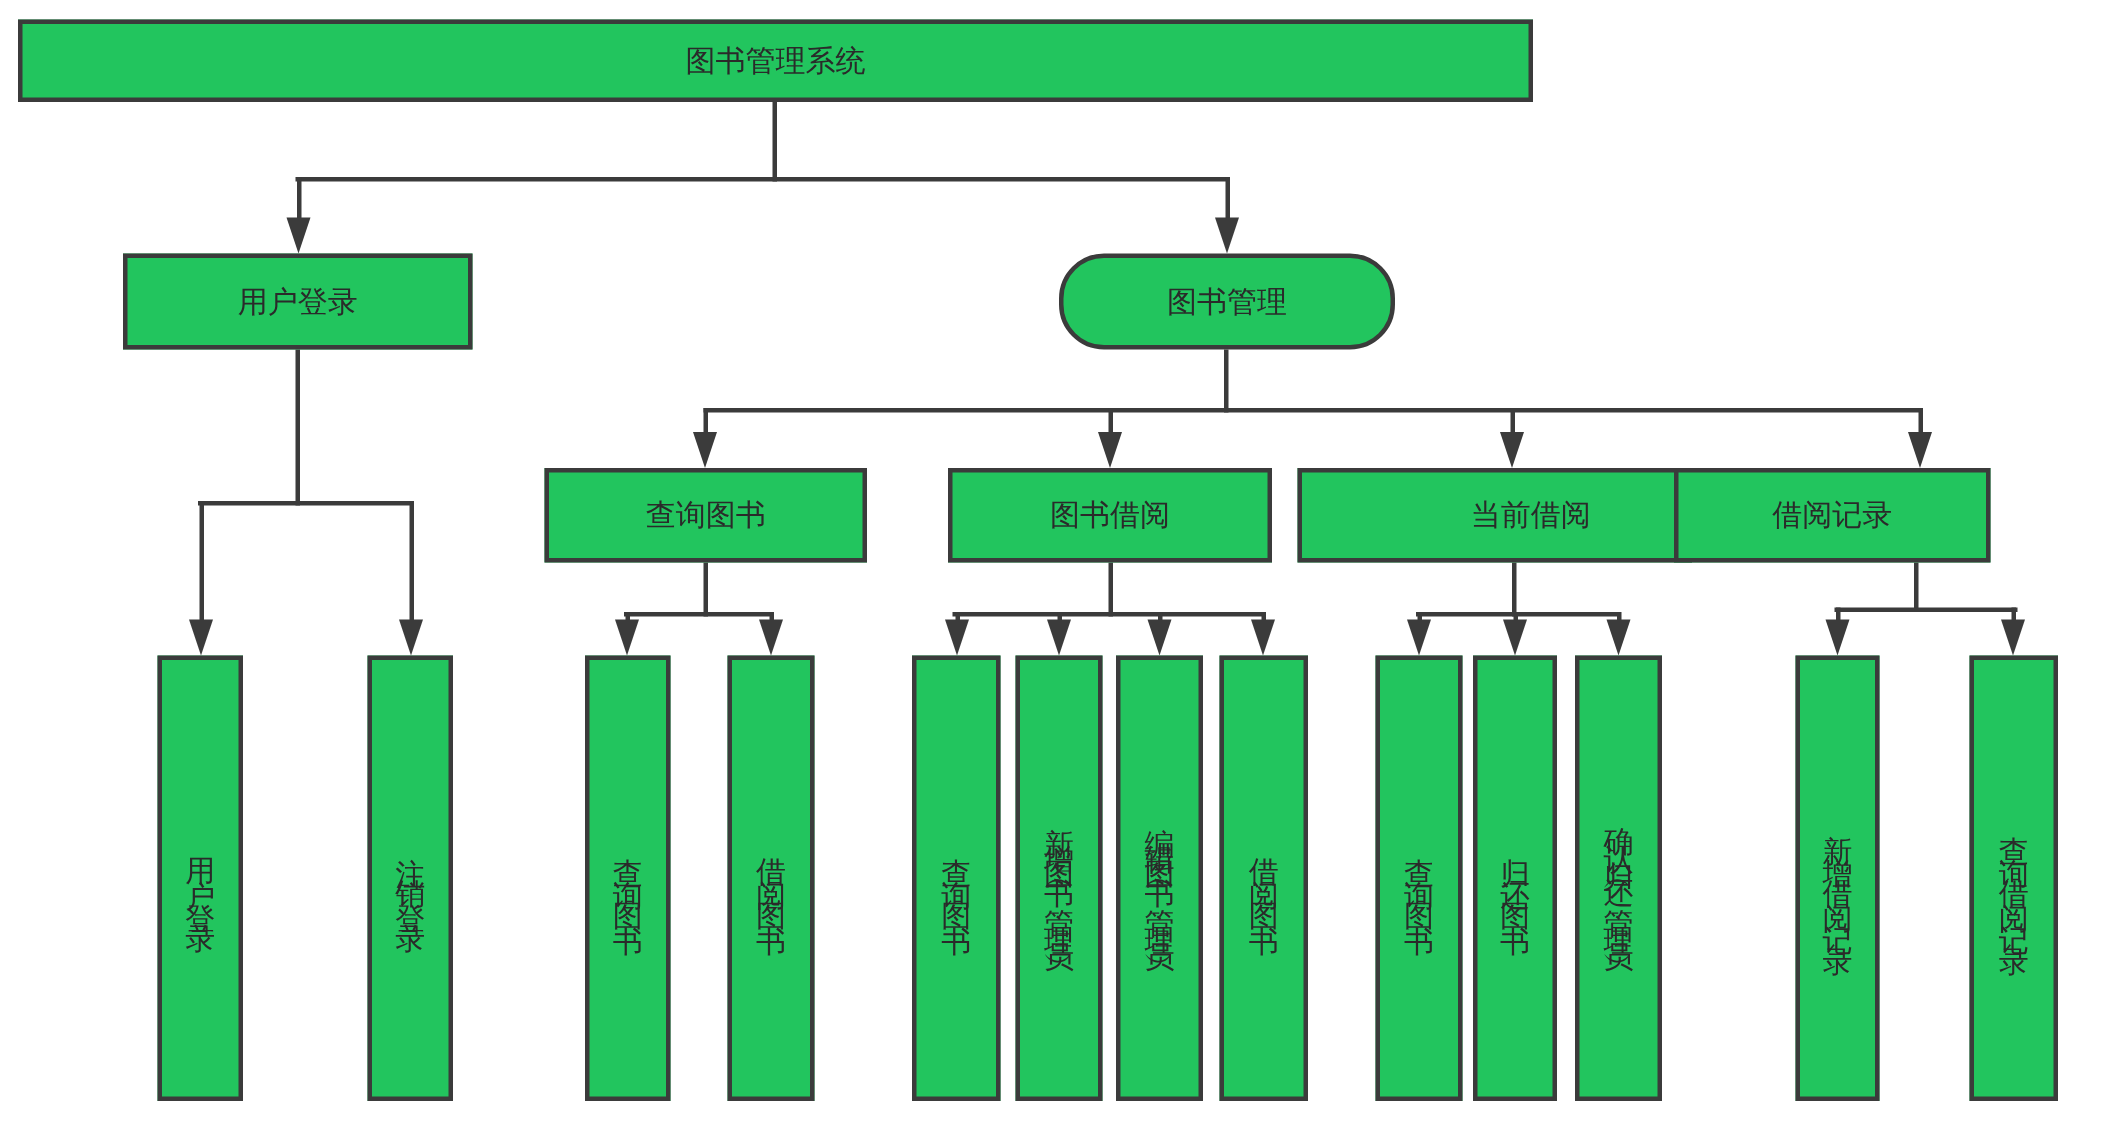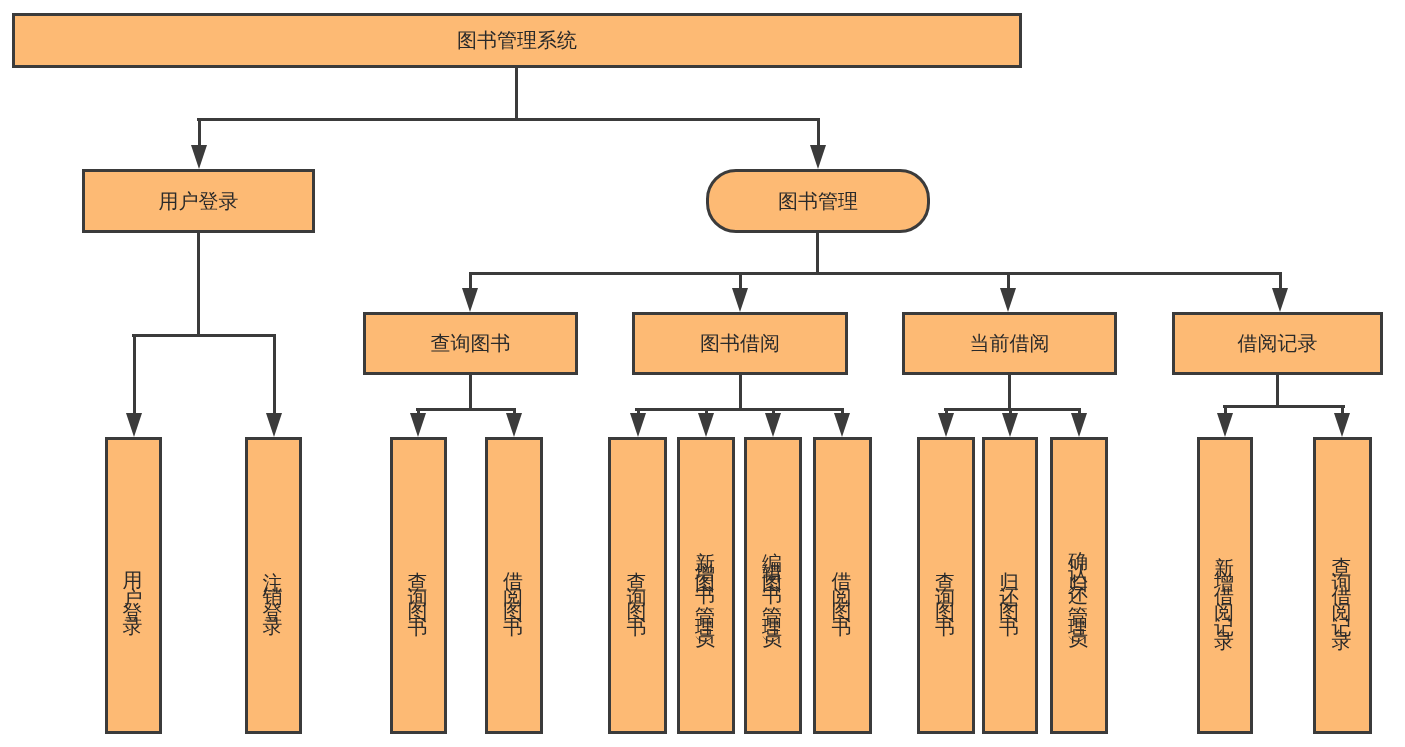--- a/index.html
+++ b/index.html
@@ -7,21 +7,21 @@
     position: relative;
     width: 1405px;
     height: 747px;
     background: #ffffff;
     font-family: "Liberation Sans", sans-serif;
     overflow: hidden;
   }
   .box {
     position: absolute;
     border: 3px solid #3b3b3b;
-    background: #fdba74;
+    background: #22c55e;
     display: flex;
     align-items: center;
     justify-content: center;
     color: #2a2a2a;
     font-size: 20px;
     box-sizing: content-box;
     z-index: 2;
   }
   .vbox span {
     writing-mode: vertical-rl;
@@ -103,24 +103,24 @@
   <div class="arrow" style="left:732px; top:272px; height:40px;"></div>
   <div class="arrow" style="left:1000px; top:272px; height:40px;"></div>
   <div class="arrow" style="left:1272px; top:272px; height:40px;"></div>
 
   <div class="box" style="left:363px; top:312px; width:209px; height:57px;">
     <span>查询图书</span>
   </div>
   <div class="box" style="left:632px; top:312px; width:210px; height:57px;">
     <span>图书借阅</span>
   </div>
-  <div class="box" style="left:902px; top:312px; width:209px; height:57px;">
+  <div class="box" style="left:865px; top:312px; width:209px; height:57px;padding-left:48px;">
     <span>当前借阅</span>
   </div>
-  <div class="box" style="left:1172px; top:312px; width:205px; height:57px;text-align:center;">
+  <div class="box" style="left:1116px; top:312px; width:205px; height:57px;text-align:center;">
     <span>借阅记录</span>
   </div>
 
   <div class="line" style="left:469px; top:375px; width:3px; height:36px;"></div>
   <div class="line" style="left:416px; top:408px; width:99px; height:3px;"></div>
   <div class="arrow" style="left:410px; top:408px; height:29px;"></div>
   <div class="arrow" style="left:506px; top:408px; height:29px;"></div>
 
   <div class="line" style="left:739px; top:375px; width:3px; height:36px;"></div>
   <div class="line" style="left:635px; top:408px; width:209px; height:3px;"></div>

